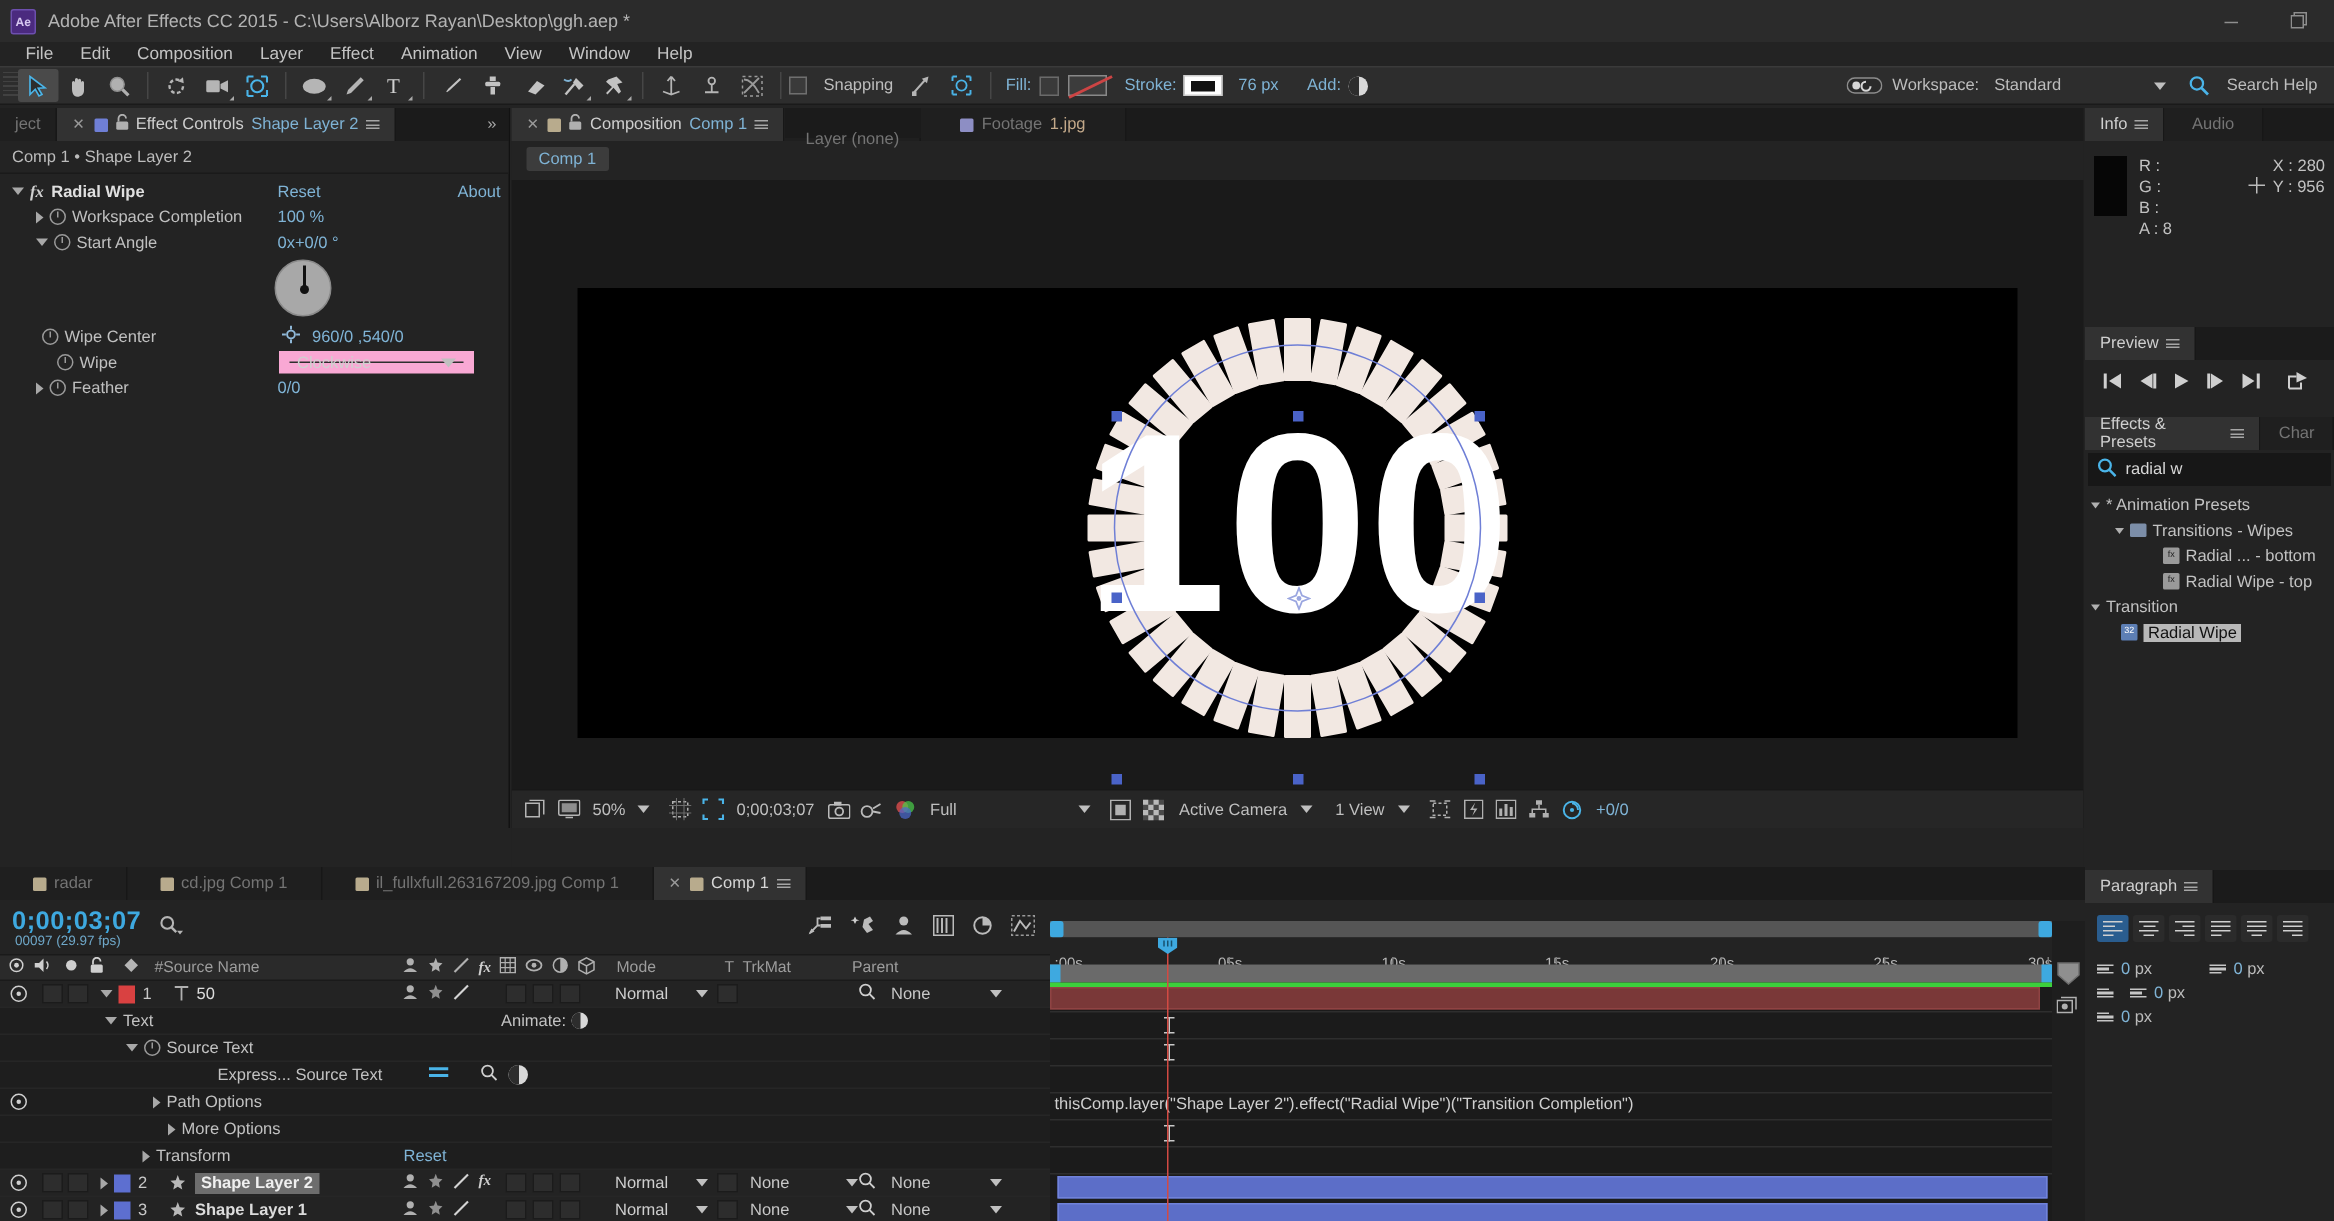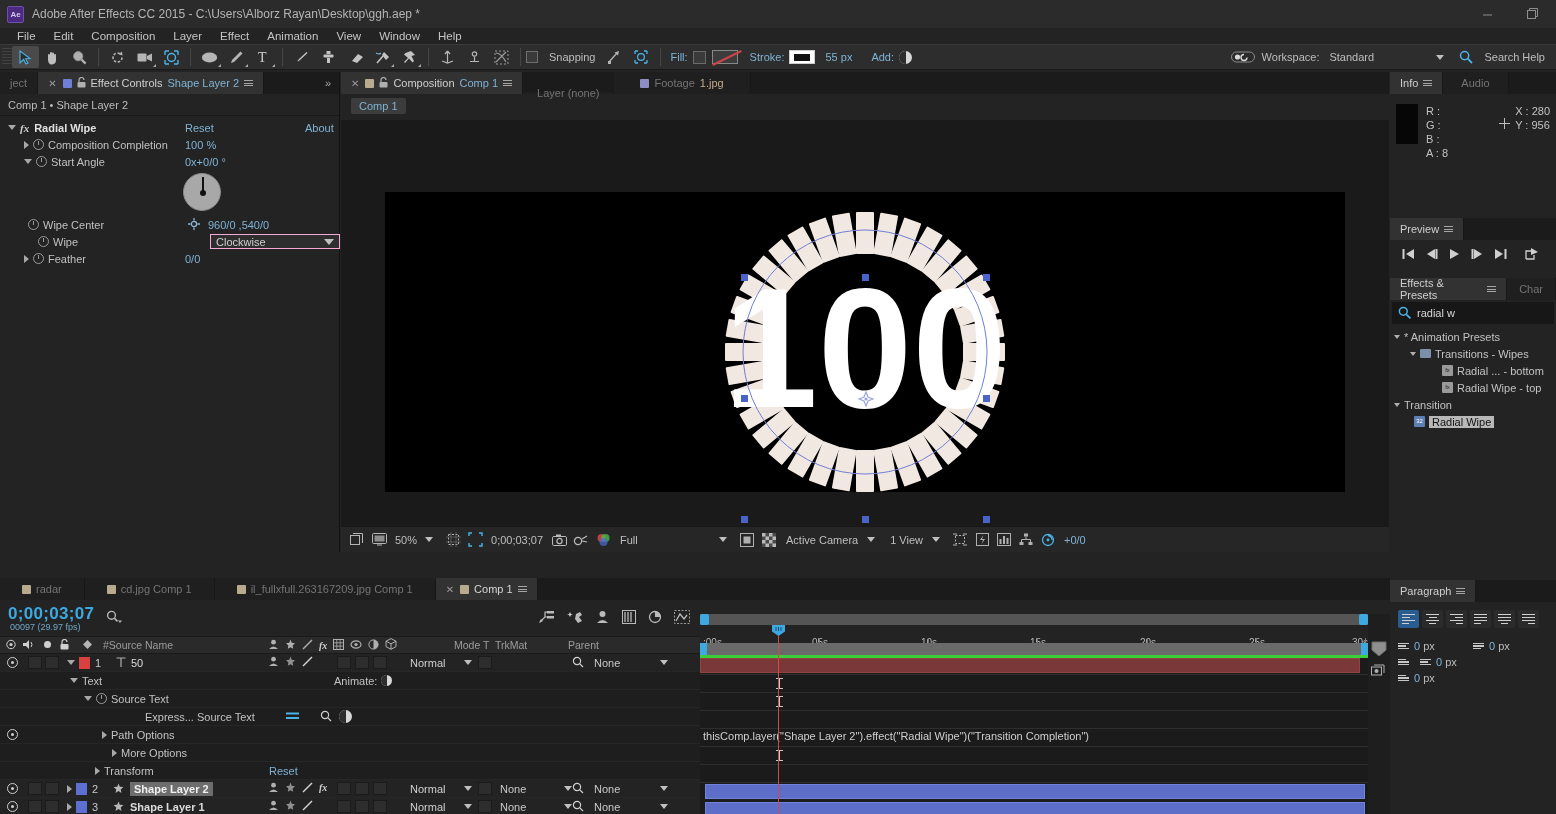--- a/index.html
+++ b/index.html
@@ -364,21 +364,21 @@
     </div>
     <div class="tbsep"></div>
 
     <div class="tb-label blue">Fill:</div>
     <div class="fill-sq" style="margin-right:6px;"></div>
     <div class="swatch-none"></div>
     <div class="tb-label blue" style="margin-left:12px;">Stroke:</div>
     <div class="swatch-stroke">
         <i></i>
       </div>
-    <div class="tb-label blue" style="margin-left:10px;">55 px</div>
+    <div class="tb-label blue" style="margin-left:10px;">76 px</div>
     <div class="tb-label blue" style="margin-left:14px;">Add:</div>
     <div class="add-dot"></div>
 
     <div style="margin-left:auto; display:flex; align-items:center; padding-right:6px;">
       <div class="tool">
         <svg width="24" height="14" viewBox="0 0 24 14">
             <rect x="0.5" y="2" width="23" height="10" rx="5" fill="#2a2a2a" stroke="#8c8c8c"></rect>
             <circle cx="6.5" cy="7" r="2.6" fill="#d8d8d8"></circle>
             <path d="M13 4.5 a3 3 0 103 3" fill="none" stroke="#d8d8d8" stroke-width="1.4"></path>
           </svg>
@@ -428,21 +428,21 @@
         <span class="tri open"></span>
         <span class="fxicon">fx</span>
         <span class="ec-name" style="font-weight:bold;color:#e0e0e0;">Radial Wipe</span>
         <span class="ec-val">Reset</span>
         <span class="ec-val2">About</span>
       </div>
 
       <div class="ec-row" style="padding-left:24px;">
         <span class="tri"></span>
         <span class="stopwatch"></span>
-        <span class="ec-name">Composition Completion</span>
+        <span class="ec-name">Workspace Completion</span>
         <span class="ec-val">100 %</span>
       </div>
 
       <div class="ec-row" style="padding-left:24px;">
         <span class="tri open"></span>
         <span class="stopwatch"></span>
         <span class="ec-name">Start Angle</span>
         <span class="ec-val">0x+0/0 °</span>
       </div>
       <div style="padding-left:183px; padding-top:3px; padding-bottom:5px;">
@@ -457,21 +457,21 @@
               <circle cx="6" cy="6" r="2.6" fill="none" stroke="#8fb8d8" stroke-width="1.3"></circle>
               <path d="M6 0v2.6M6 9.4V12M0 6h2.6M9.4 6H12" stroke="#8fb8d8" stroke-width="1.3"></path>
             </svg>
         </span>
         <span style="position:absolute;left:208px;color:#7fb3d5;">960/0 ,540/0</span>
       </div>
 
       <div class="ec-row" style="padding-left:38px;">
         <span class="stopwatch"></span>
         <span class="ec-name">Wipe</span>
-        <span style="position:absolute;left:186px;width:130px;height:15px;background:#2e2e2e;border:1px solid #f9a8d4;display:flex;align-items:center;justify-content:space-between;padding:0 5px;color:#d0d0d0;margin-left:24px;">
+        <span style="position:absolute;left:186px;width:130px;height:15px;background:#2e2e2e;border:7px solid #f9a8d4;display:flex;align-items:center;justify-content:space-between;padding:0 5px;color:#d0d0d0;">
           <span>Clockwise</span>
           <span class="dropdown-arrow"></span>
         </span>
       </div>
 
       <div class="ec-row" style="padding-left:24px;">
         <span class="tri"></span>
         <span class="stopwatch"></span>
         <span class="ec-name">Feather</span>
         <span class="ec-val">0/0</span>
@@ -1049,21 +1049,21 @@
               </svg></span>
           <span><svg width="11" height="11" viewBox="0 0 11 11">
                 <circle cx="5.5" cy="5.5" r="4.6" fill="none" stroke="#b0b0b0"></circle>
                 <path d="M5.5 0.9 a4.6 4.6 0 010 9.2z" fill="#b0b0b0"></path>
               </svg></span>
           <span><svg width="12" height="12" viewBox="0 0 12 12">
                 <path d="M6 0.6 L11 3.2 V8.6 L6 11.3 L1 8.6 V3.2z" fill="none" stroke="#b0b0b0"></path>
                 <path d="M1 3.2 L6 5.9 L11 3.2 M6 5.9 V11.3" fill="none" stroke="#b0b0b0"></path>
               </svg></span>
         </span>
-        <span style="position:absolute;left:411px;margin-left:43px;">Mode</span>
+        <span style="position:absolute;left:411px;">Mode</span>
         <span style="position:absolute;left:483px;">T</span>
         <span style="position:absolute;left:495px;">TrkMat</span>
         <span style="position:absolute;left:568px;">Parent</span>
       </div>
     </div>
 
     <div style="position:absolute;left:0;top:76px;width:700px;height:160px;overflow:hidden;background:#1b1b1b;">
 
       <div class="layer-row lr-bg1">
         <span style="margin-left:7px;" class="eye"></span>

